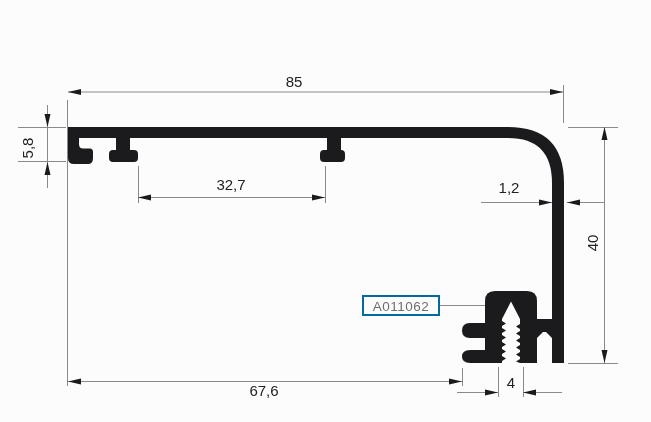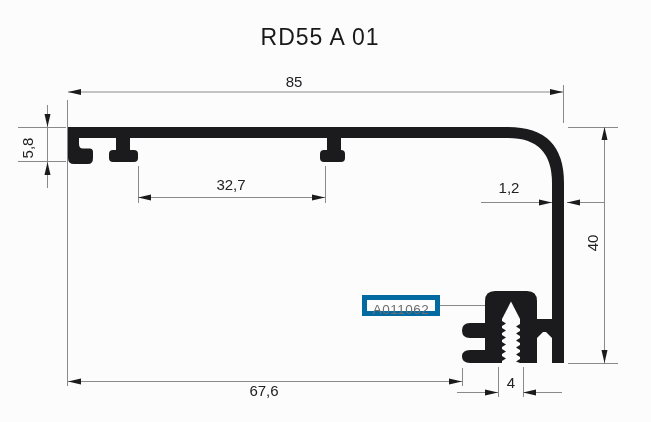--- a/index.html
+++ b/index.html
@@ -10,21 +10,21 @@
   .abs{position:absolute;}
   .ctr{transform:translate(-50%,-50%);}
   .title{
     font-size:23px;color:#18181a;letter-spacing:1px;white-space:nowrap;
   }
   .dim-text{
     font-size:15px;color:#222226;white-space:nowrap;line-height:1;
   }
   .dim-text.rot{transform:translate(-50%,-50%) rotate(-90deg);}
   .part-box{
-    box-sizing:border-box;width:78px;height:21px;border:5px solid #0369a1;
+    box-sizing:border-box;width:78px;height:21px;border:2px solid #0369a1;
     background:#fcfcfc;color:#6e6e6e;font-size:13.5px;text-align:center;
     line-height:19px;letter-spacing:.5px;
   }
   svg{position:absolute;left:0;top:0;}
   .ext{stroke:#8a8a8a;stroke-width:1;fill:none;}
   .ink{fill:#1b1b1d;}
   .white{fill:#fcfcfc;}
 </style>
 </head>
 <body>
@@ -125,21 +125,20 @@
         </g>
       </g>
 
       <g>
         <path class="ink" d="M486 323 H470 Q462 323 462 330.5 Q462 338 470 338 H486 Z"></path>
         <path class="ink" d="M486 350 H470 Q462 350 462 356.5 Q462 363 470 363 H486 Z"></path>
       </g>
     </g>
   </svg>
 
-  <div class="abs ctr title" style="left:320px;top:37px;">RD55 A 01</div>
 
   <div class="abs ctr dim-text" style="left:294px;top:81px;">85</div>
 
   <div class="abs dim-text rot" style="left:27px;top:148px;">5,8</div>
 
   <div class="abs ctr dim-text" style="left:231px;top:184px;">32,7</div>
 
   <div class="abs ctr dim-text" style="left:509px;top:187px;">1,2</div>
 
   <div class="abs dim-text rot" style="left:592px;top:243px;">40</div>

